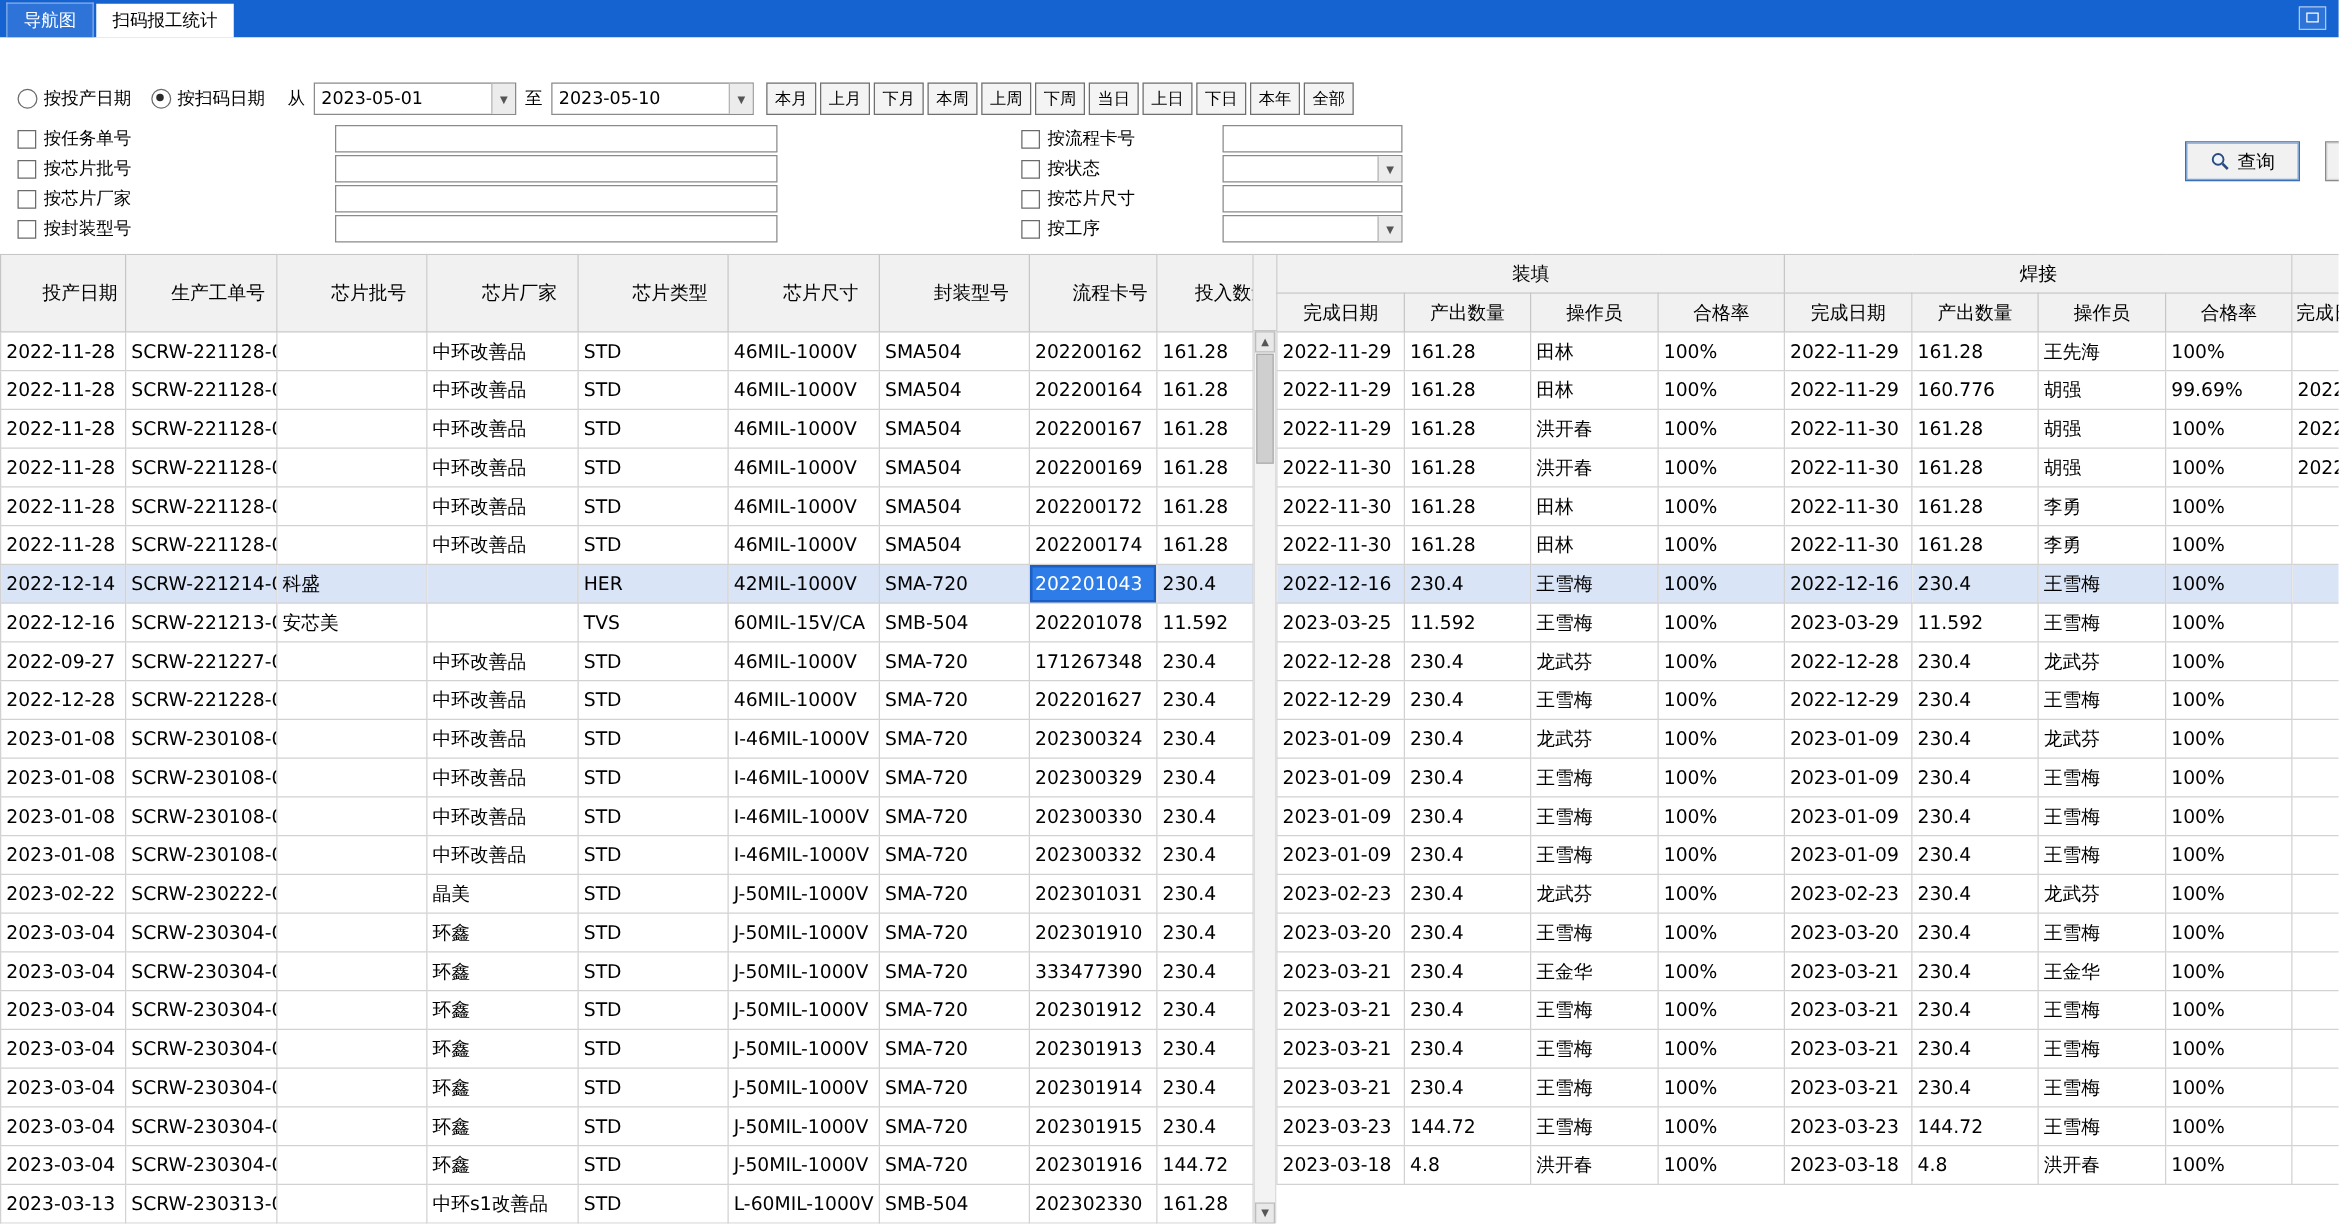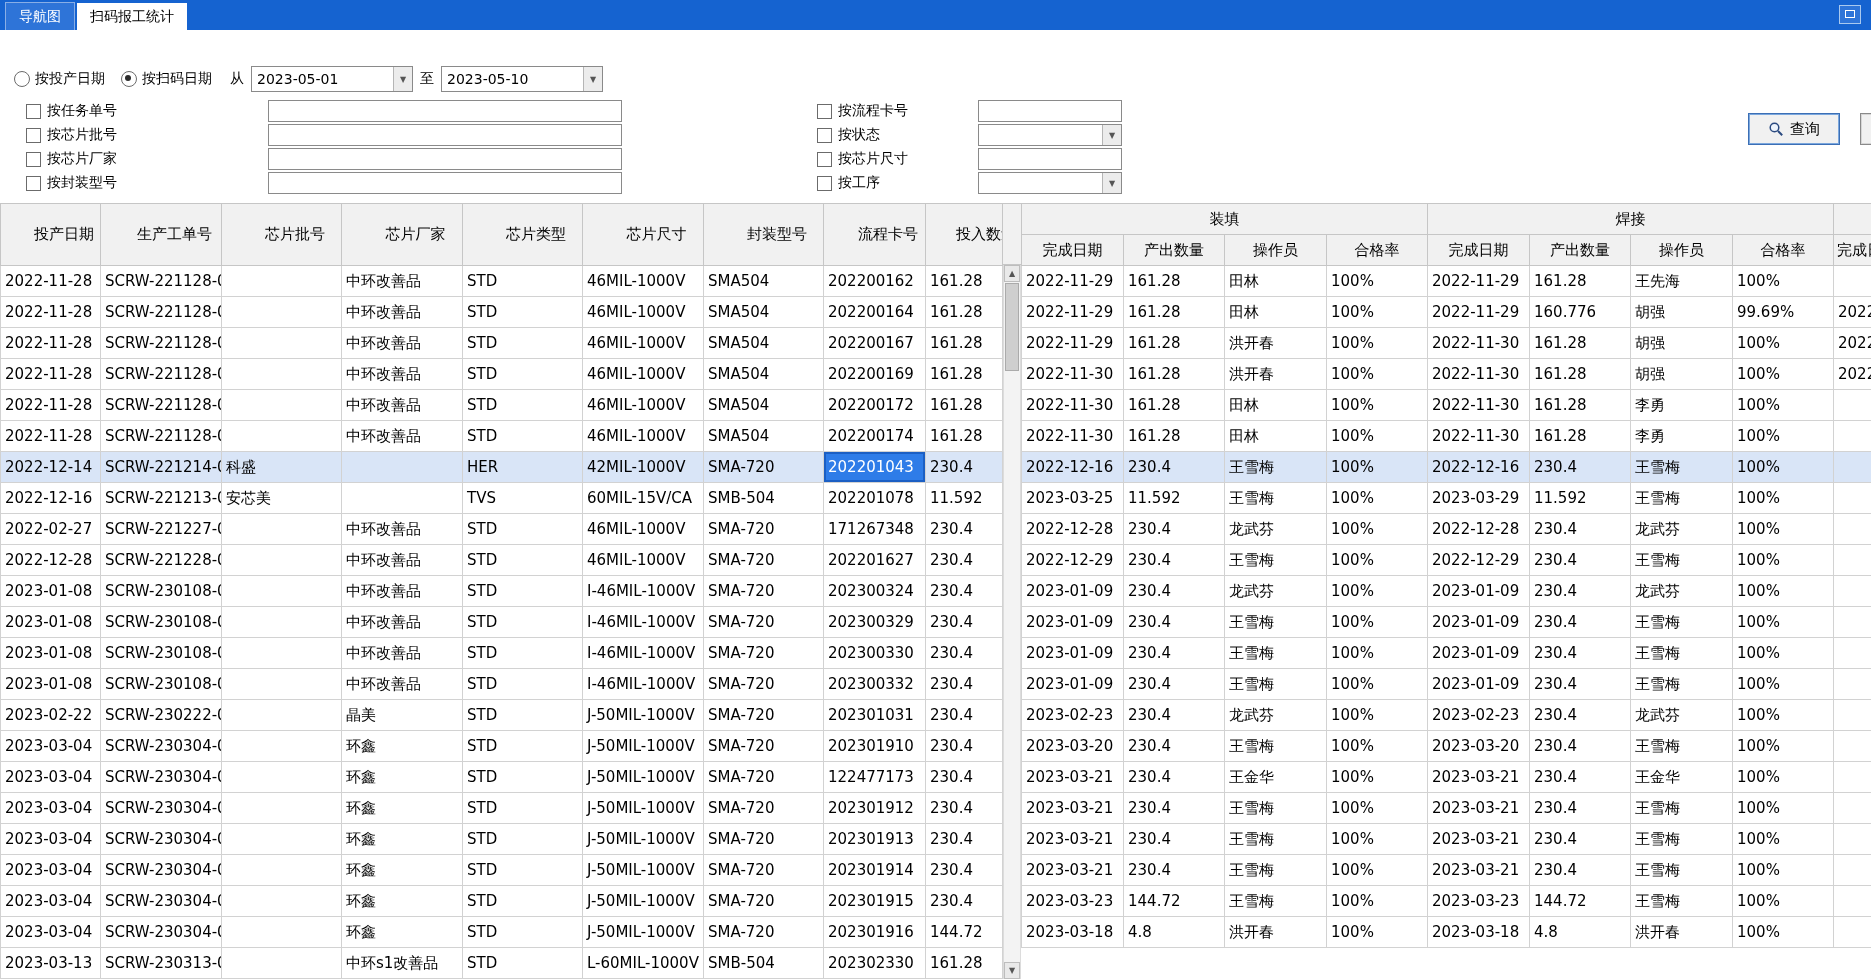--- a/index.html
+++ b/index.html
@@ -24,21 +24,21 @@
   .to-lbl{margin:0 7px;}
   .datebox{width:160px;height:24px;border:1px solid #8a8a8a;background:#fff;display:flex;align-items:stretch;}
   .datebox .val{flex:1;display:flex;align-items:center;padding:0 5px;overflow:hidden;}
   .arrowbox{width:18px;border-left:1px solid #b5b5b5;background:#ececec;display:flex;align-items:center;justify-content:center;font-size:8px;color:#555;flex:0 0 18px;}
   .quick{display:flex;margin-left:10px;}
   .qbtn{height:24px;border:1px solid #6f6f6f;background:#f4f4f4;display:flex;align-items:center;justify-content:center;padding:0 6px;margin-right:3px;font-size:13px;white-space:nowrap;cursor:default;}
 
   .cbrow{position:absolute;left:0;width:100%;height:22px;}
   .cbrow.r1{top:70px;}.cbrow.r2{top:94px;}.cbrow.r3{top:118px;}.cbrow.r4{top:142px;}
   .cb-item{position:absolute;display:flex;align-items:center;height:22px;cursor:default;white-space:nowrap;}
-  .cb-left{left:14px;margin-left:12px;}
+  .cb-left{left:14px;}
   .cb-right{left:817px;}
   .checkbox{width:13px;height:13px;border:1px solid #6b6b6b;background:#fff;margin-right:6px;flex:0 0 auto;}
   .txtinput{position:absolute;top:0;height:22px;border:1px solid #8a8a8a;background:#fff;padding:0 4px;font:inherit;box-sizing:border-box;}
   .input-left{left:268px;width:354px;}
   .input-right{left:978px;width:144px;}
   .combo-right{position:absolute;top:0;left:978px;width:144px;height:22px;border:1px solid #8a8a8a;background:#fff;display:flex;box-sizing:border-box;}
   .combo-right .val{flex:1;}
 
   .action-buttons{position:absolute;top:83px;left:1748px;display:flex;}
   .abtn{width:92px;height:32px;display:flex;align-items:center;justify-content:center;gap:6px;background:#f1f1f1;font-size:15px;cursor:default;}
@@ -91,20 +91,33 @@
       </div>
       <span class="from-lbl">从</span>
       <div class="datebox">
         <span class="val">2023-05-01</span>
         <span class="arrowbox">▼</span>
       </div>
       <span class="to-lbl">至</span>
       <div class="datebox">
         <span class="val">2023-05-10</span>
         <span class="arrowbox">▼</span>
+      </div>
+      <div class="quick">
+        <div class="qbtn">本月</div>
+        <div class="qbtn">上月</div>
+        <div class="qbtn">下月</div>
+        <div class="qbtn">本周</div>
+        <div class="qbtn">上周</div>
+        <div class="qbtn">下周</div>
+        <div class="qbtn">当日</div>
+        <div class="qbtn">上日</div>
+        <div class="qbtn">下日</div>
+        <div class="qbtn">本年</div>
+        <div class="qbtn">全部</div>
       </div>
     </div>
 
     <div class="cbrow r1">
       <div class="cb-item cb-left">
         <span class="checkbox"></span>
         <span>按任务单号</span>
       </div>
       <input class="txtinput input-left" value="" style="">
       <div class="cb-item cb-right">
@@ -288,21 +301,21 @@
             <td>SCRW-221213-047</td>
             <td>安芯美</td>
             <td></td>
             <td>TVS</td>
             <td>60MIL-15V/CA</td>
             <td>SMB-504</td>
             <td>202201078</td>
             <td>11.592</td>
           </tr>
           <tr>
-            <td>2022-02-27</td>
+            <td>2022-09-27</td>
             <td>SCRW-221227-052</td>
             <td></td>
             <td>中环改善品</td>
             <td>STD</td>
             <td>46MIL-1000V</td>
             <td>SMA-720</td>
             <td>171267348</td>
             <td>230.4</td>
           </tr>
           <tr>
@@ -383,21 +396,21 @@
             <td>230.4</td>
           </tr>
           <tr>
             <td>2023-03-04</td>
             <td>SCRW-230304-019</td>
             <td></td>
             <td>环鑫</td>
             <td>STD</td>
             <td>J-50MIL-1000V</td>
             <td>SMA-720</td>
-            <td>122477173</td>
+            <td>333477390</td>
             <td>230.4</td>
           </tr>
           <tr>
             <td>2023-03-04</td>
             <td>SCRW-230304-019</td>
             <td></td>
             <td>环鑫</td>
             <td>STD</td>
             <td>J-50MIL-1000V</td>
             <td>SMA-720</td>

